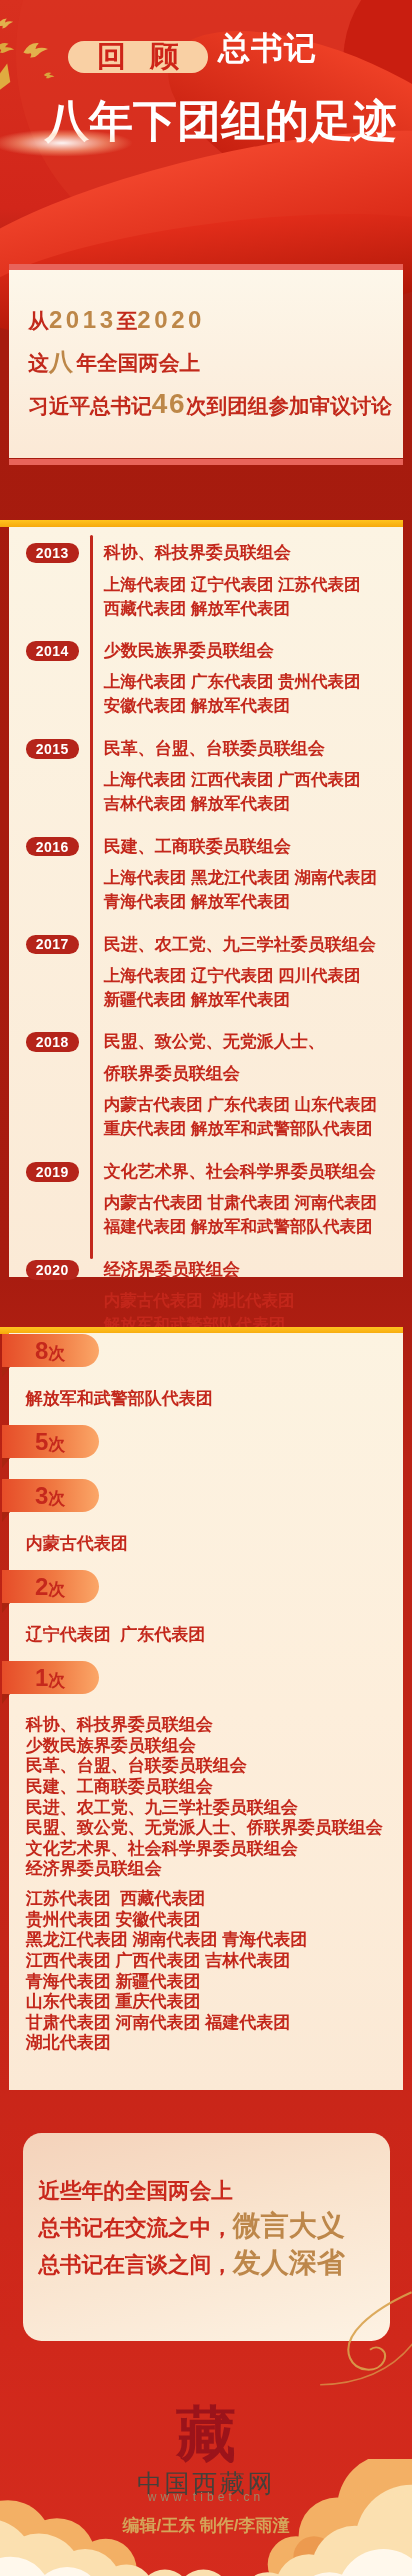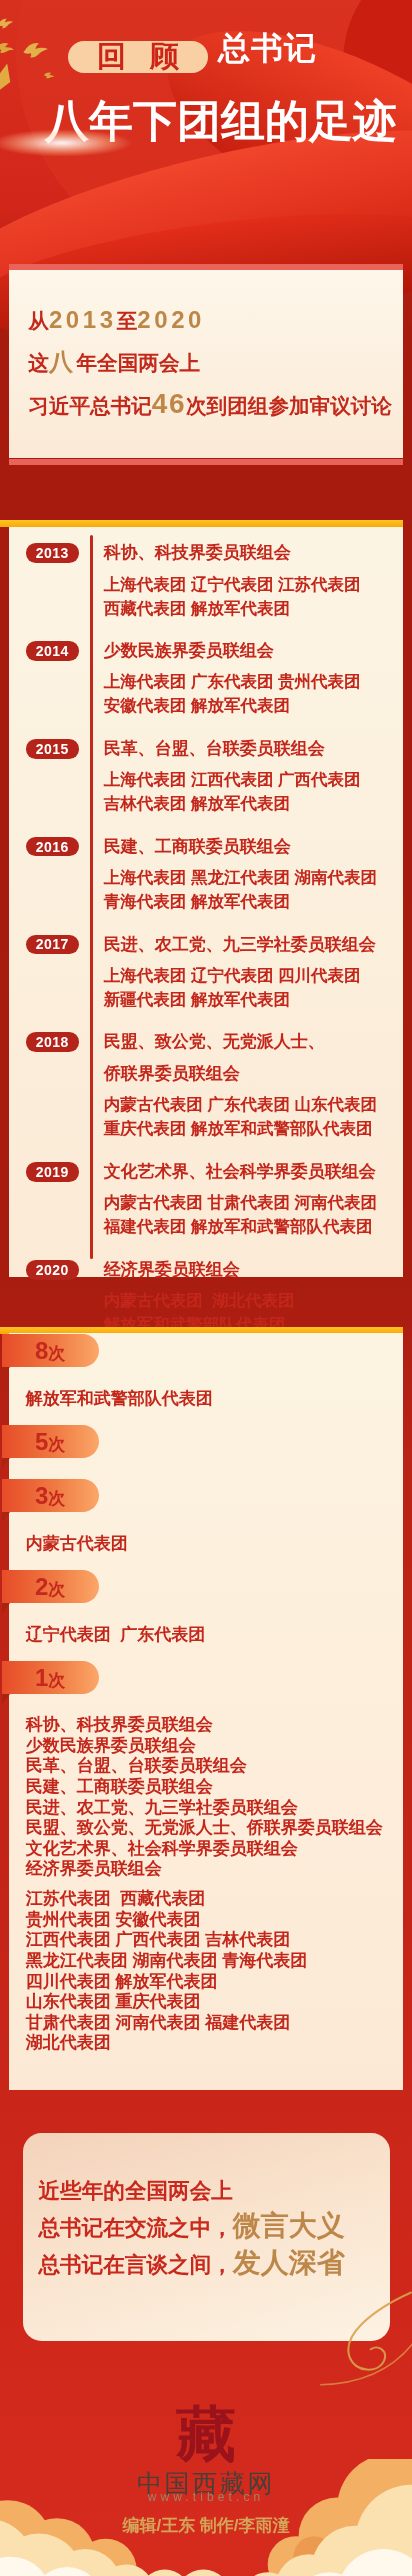--- a/index.html
+++ b/index.html
@@ -228,23 +228,23 @@
       <div class="count-line">少数民族界委员联组会</div>
       <div class="count-line">民革、台盟、台联委员联组会</div>
       <div class="count-line">民建、工商联委员联组会</div>
       <div class="count-line">民进、农工党、九三学社委员联组会</div>
       <div class="count-line">民盟、致公党、无党派人士、侨联界委员联组会</div>
       <div class="count-line">文化艺术界、社会科学界委员联组会</div>
       <div class="count-line">经济界委员联组会</div>
       <div class="list-gap"></div>
       <div class="count-line">江苏代表团  西藏代表团</div>
       <div class="count-line">贵州代表团 安徽代表团</div>
+      <div class="count-line">黑龙江代表团 湖南代表团 青海代表团</div>
       <div class="count-line">江西代表团 广西代表团 吉林代表团</div>
-      <div class="count-line">黑龙江代表团 湖南代表团 青海代表团</div>
-      <div class="count-line">四川代表团 解放军代表团</div>
+      <div class="count-line">青海代表团 新疆代表团</div>
       <div class="count-line">山东代表团 重庆代表团</div>
       <div class="count-line">甘肃代表团 河南代表团 福建代表团</div>
       <div class="count-line">湖北代表团</div>
     </div>
   </div>
 
   <div class="quote">
     <div class="q-line">近些年的全国两会上</div>
     <div class="q-line">
       <span>总书记在交流之中，</span><span class="q-gold">微言大义</span>

